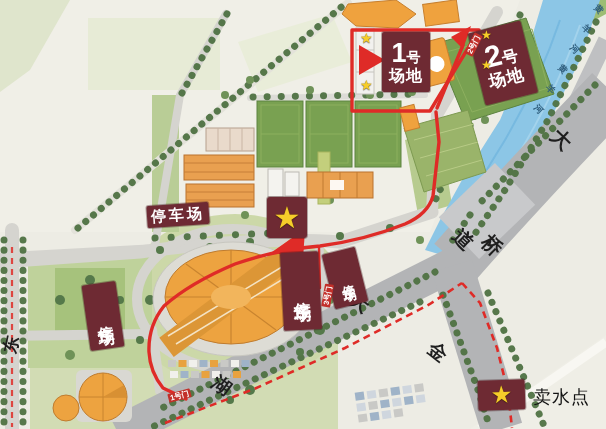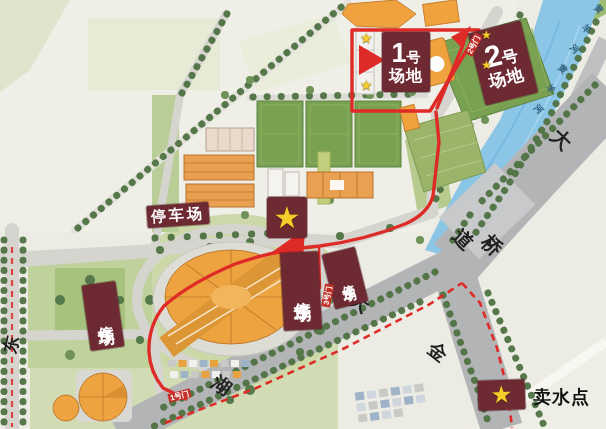--- a/index.html
+++ b/index.html
@@ -11,21 +11,21 @@
   .maroon{background:#6e2a33;border-radius:2px;box-shadow:0 0 0 1px rgba(60,20,25,.35);}
   .vert{writing-mode:vertical-rl;text-orientation:upright;letter-spacing:2px;}
   .gate{position:absolute;z-index:6;background:#c2302a;color:#fff;font-size:7.5px;line-height:9px;
         font-weight:bold;padding:0 2px;white-space:nowrap;border-radius:1px;}
   .roadchar{position:absolute;z-index:4;color:#1e1e1e;font-weight:bold;white-space:nowrap;}
   .riverchar{position:absolute;z-index:4;color:#2f5d7c;font-size:9px;font-weight:bold;}
   .star{position:absolute;z-index:7;color:#f6cd2a;text-shadow:0 0 1px #6b5200,0 1px 1px rgba(0,0,0,.4);
         line-height:1;}
   .f1num{font-size:27px;} .f1suf{font-size:14px;} .f1l2{font-size:16px;letter-spacing:1px;}
   .f2num{font-size:30px;} .f2suf{font-size:16px;} .f2l2{font-size:17px;letter-spacing:1px;}
-  .legend-text{position:absolute;z-index:7;color:#111;font-weight:bold;font-size:18px;letter-spacing:1px;}
+  .legend-text{position:absolute;z-index:7;color:#111;font-weight:normal;font-size:18px;letter-spacing:1px;}
 </style>
 </head>
 <body>
 
 <div id="stage">
 
   <svg id="map-art" width="606" height="429" viewBox="0 0 606 429">
 
     <g>
       <rect x="0" y="0" width="606" height="429" fill="#edece4"></rect>

